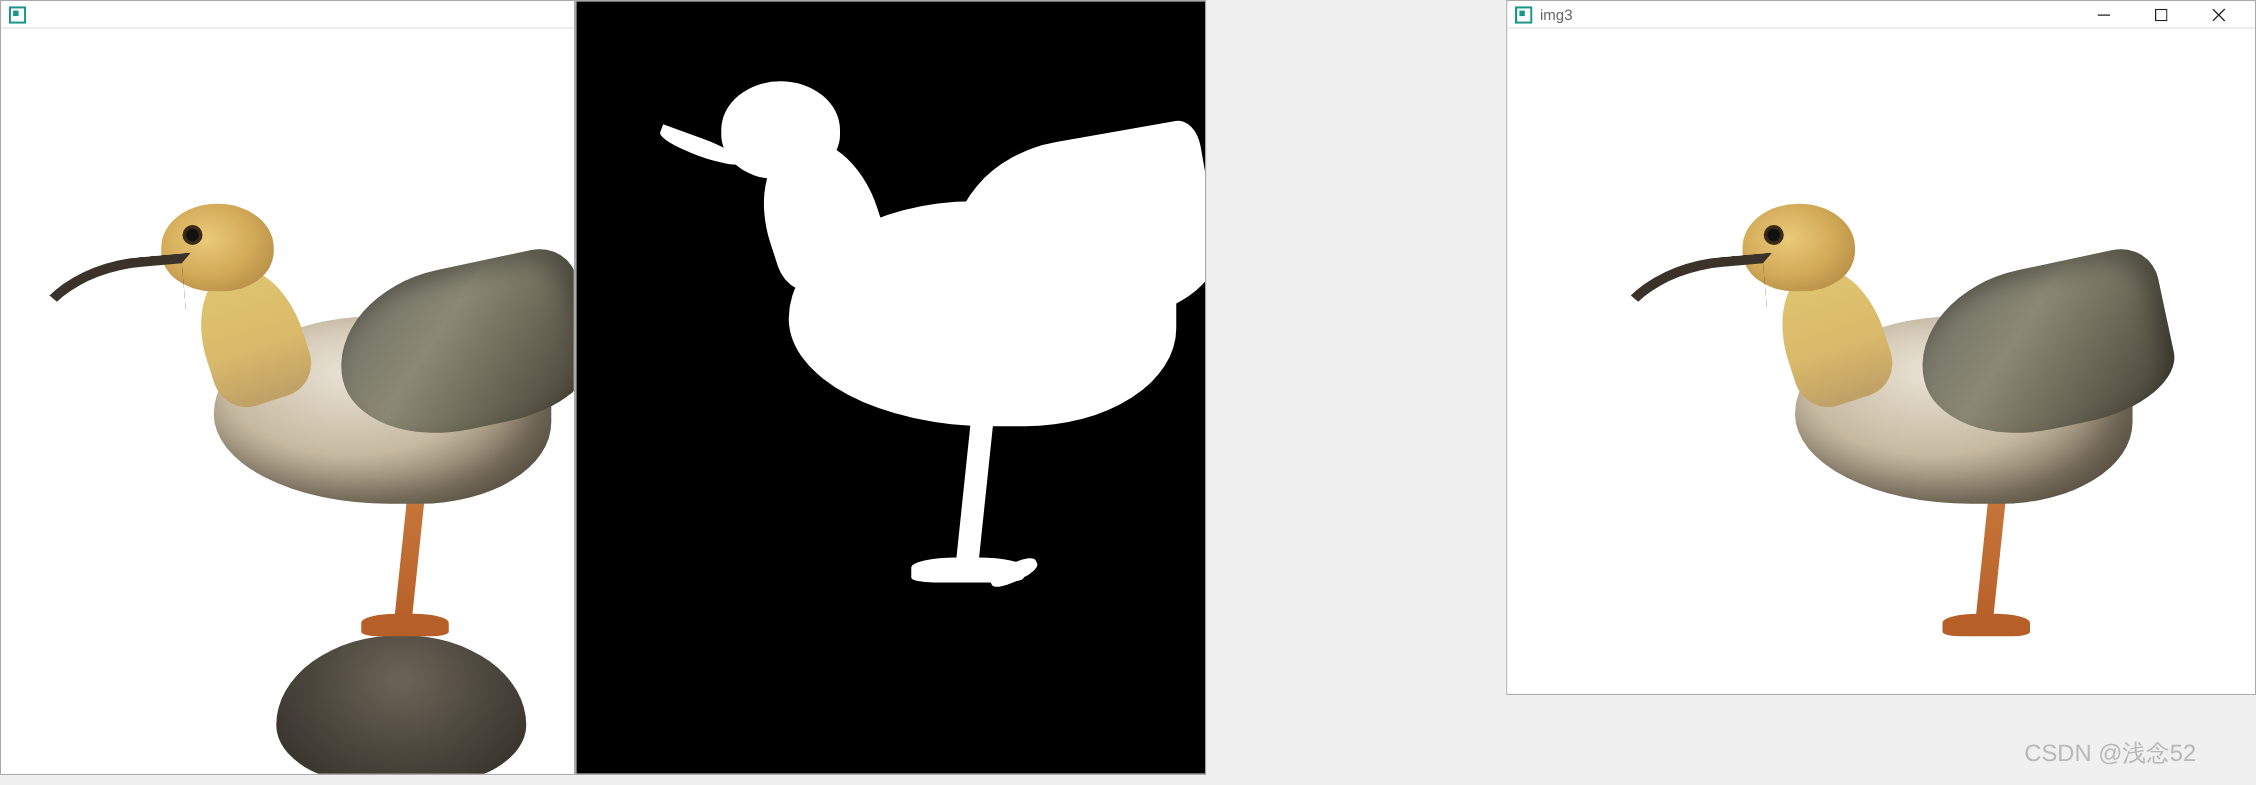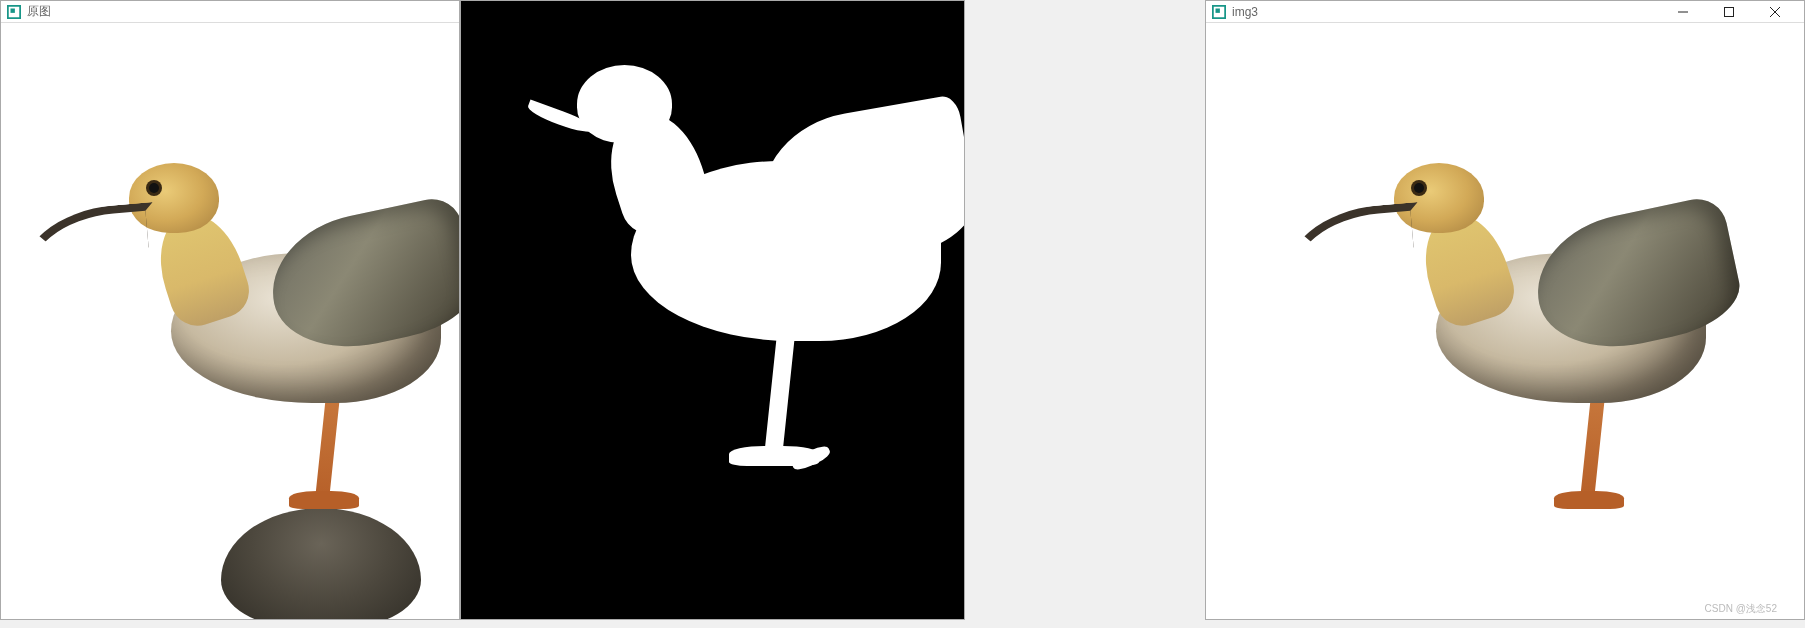--- a/index.html
+++ b/index.html
@@ -45,21 +45,21 @@
   .content {
     flex: 1;
     overflow: hidden;
     position: relative;
     background: #fff;
   }
 
   
   .w1 { width: 460px; height: 620px; }
   .w2 { width: 505px; height: 620px; }
-  .w3 { width: 600px; height: 620px; margin-left: auto; }
+  .w3 { width: 600px; height: 556px; margin-left: auto; }
 
   
   .canvas-white { background: #fff; width: 100%; height: 100%; position: relative; }
 
   .bird-color {
     position: absolute;
     left: 20px; top: 90px;
     width: 440px; height: 420px;
   }
   .bird-color .body {
@@ -175,39 +175,38 @@
     border-radius: 40% 40% 20% 20%;
   }
   .sil.foot2 {
     left: 330px; top: 450px; width: 40px; height: 14px;
     border-radius: 40%;
     transform: rotate(-25deg);
   }
 
   .watermark {
     position: absolute;
-    right: 24px;
+    right: 44px;
     bottom: 10px;
     color: rgba(170,170,170,.8);
-    font-size: 10px;
+    font-size: 19px;
     padding: 2px 4px;
   }
 </style>
 </head>
 <body>
 
 <div class="window w1">
   <div class="titlebar">
     <span class="titlebar-icon">
       <svg viewBox="0 0 16 16">
           <rect x="1" y="1" width="14" height="14" fill="none" stroke="#189688" stroke-width="2"></rect>
           <rect x="4" y="4" width="5" height="5" fill="#189688"></rect>
         </svg>
     </span>
-    <span class="title-text">原图</span>
   </div>
   <div class="content">
     <div class="canvas-white">
       <div class="bird-color">
         <div class="rock"></div>
         <div class="leg"></div>
         <div class="foot"></div>
         <div class="body"></div>
         <div class="wing"></div>
         <div class="neck"></div>

